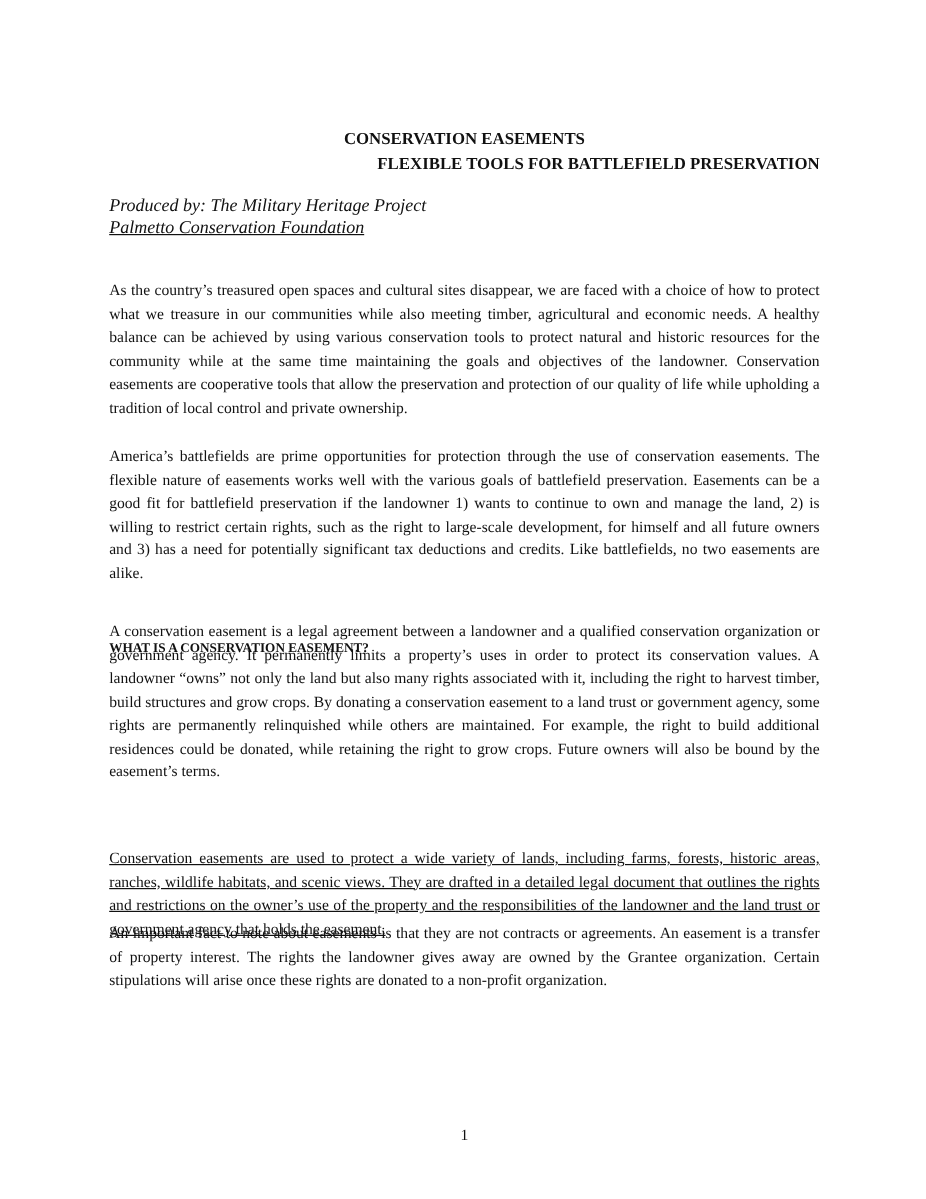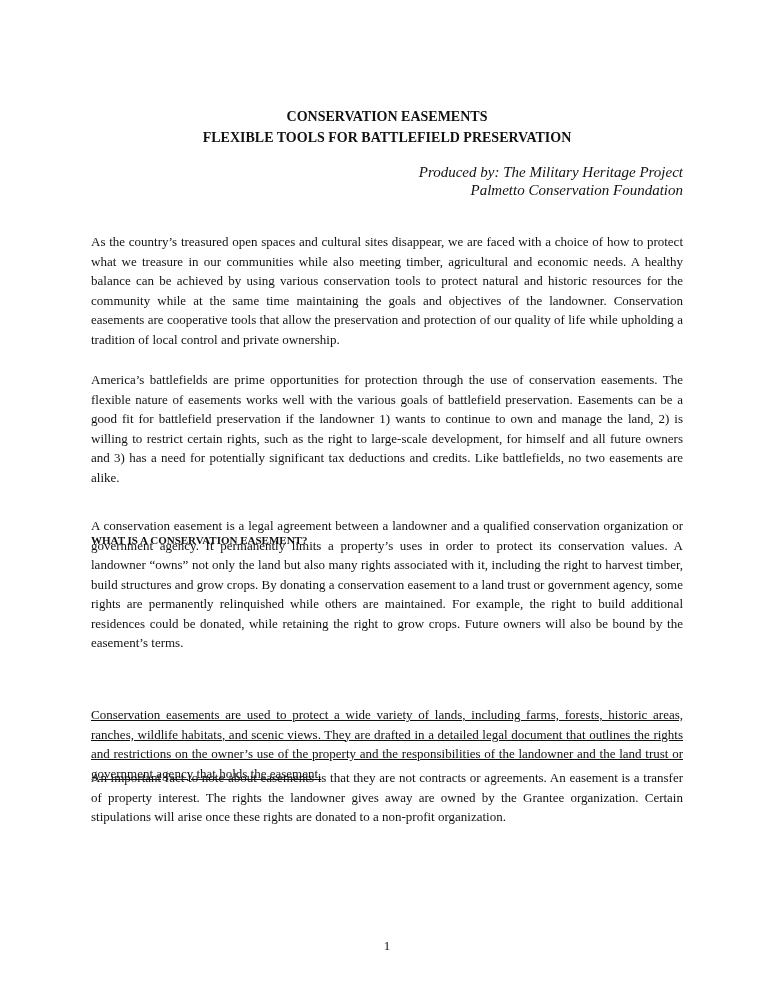--- a/index.html
+++ b/index.html
@@ -24,32 +24,32 @@
     .title {
       position: absolute;
       left: 0;
       width: 592px;
       text-align: center;
       font-weight: bold;
       font-size: 14px;
       line-height: 22px;
     }
     .title-1 { top: 106px; }
-    .title-2 { top: 127px; }
+    .title-2 { top: 127px; text-align: right; }
     .byline {
       position: absolute;
       left: 0;
       width: 592px;
-      text-align: right;
+      text-align: left;
       font-style: italic;
       font-size: 15px;
       line-height: 19px;
     }
     .byline-1 { top: 163px; }
-    .byline-2 { top: 181px; }
+    .byline-2 { top: 181px; text-decoration: underline; }
     .para {
       position: absolute;
       left: 0;
       width: 592px;
       font-size: 13px;
       line-height: 19.5px;
       text-align: justify;
       margin: 0;
     }
     .p1 { top: 232px; }

